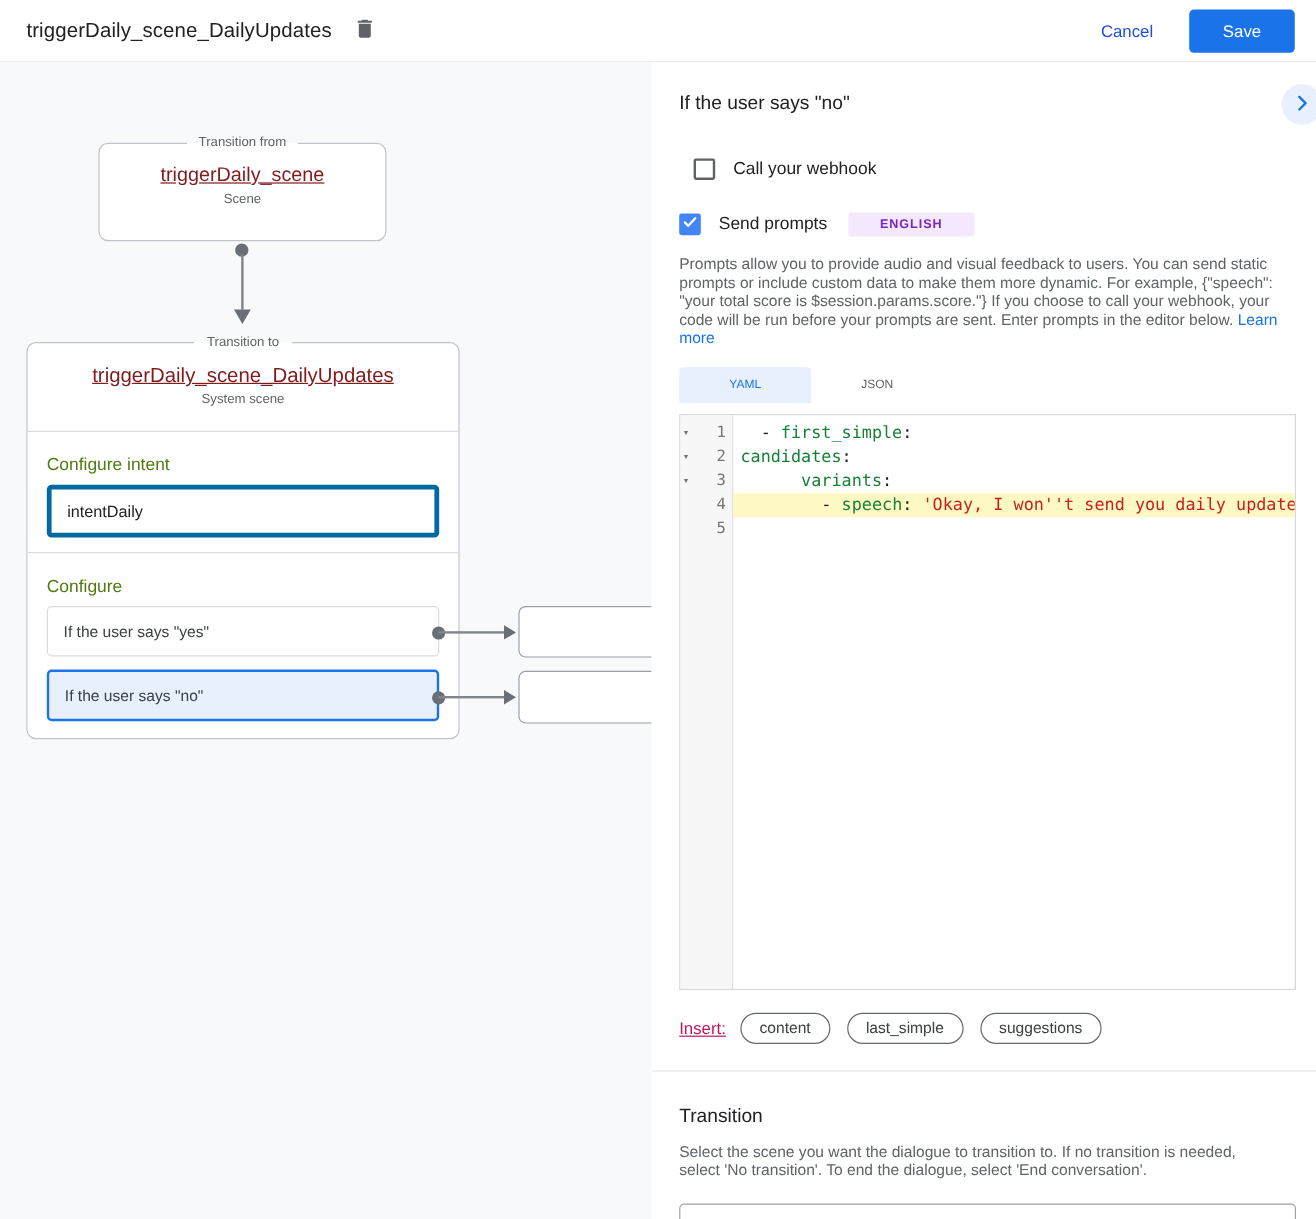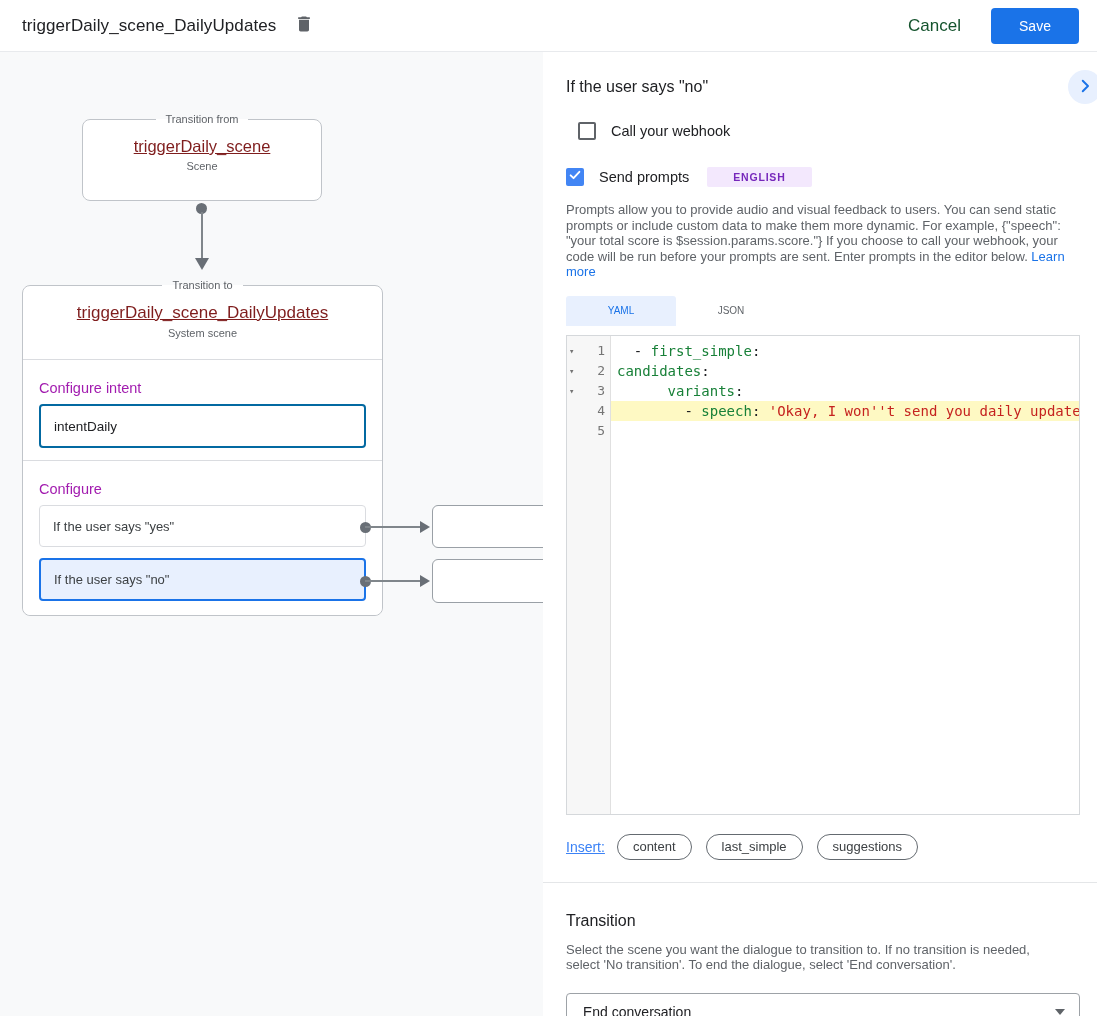--- a/index.html
+++ b/index.html
@@ -6,21 +6,21 @@
   html,body { width:1097px; height:1016px; overflow:hidden; background:#fff;
     font-family:"Liberation Sans", sans-serif; color:#202124; }
 
   
   .topbar { height:52px; background:#fff; border-bottom:1px solid #e8eaed;
     display:flex; align-items:center; padding:0 18px 0 22px; }
   .topbar-title { font-size:17px; font-weight:500; letter-spacing:.1px; }
   .trash-btn { margin-left:14px; width:28px; height:28px; border:none; background:transparent;
     cursor:pointer; display:flex; align-items:center; justify-content:center; }
   .topbar-spacer { flex:1; }
-  .cancel-btn { background:transparent; border:none; color:#14532d; font-size:17px; font-weight:500;
+  .cancel-btn { background:transparent; border:none; color:#1d4ed8; font-size:14px; font-weight:500;
     font-family:inherit; cursor:pointer; padding:8px 12px; }
   .save-btn { margin-left:18px; background:#1a73e8; color:#fff; border:none; border-radius:4px;
     font-size:14px; font-weight:500; font-family:inherit; width:88px; height:36px; cursor:pointer; }
 
   
   .main { display:flex; height:964px; }
   .flow-panel { position:relative; width:543px; height:964px; background:#f8f9fa; overflow:hidden; flex:none; }
   .detail-panel { position:relative; flex:1; background:#fff; padding:0 17px 0 23px; overflow:hidden; }
 
   
@@ -29,22 +29,22 @@
     padding:0 10px; line-height:16px; }
   .from-card { left:82px; top:59px; width:240px; height:90px; }
   .node-title { text-align:center; font-size:16.5px; color:#7f1d1d; margin-top:10px;text-decoration:underline; }
   .node-sub { text-align:center; font-size:11px; color:#5f6368; margin-top:4px; }
   .to-card { left:22px; top:225px; width:361px; height:339px; background:#f1f3f4; overflow:hidden; }
   .scene-header { height:66px; padding-top:7px; }
   .scene-header .node-title { font-size:17px; margin-top:3px; }
   .card-sec { background:#fff; border-top:1px solid #dadce0; padding:20px 16px 0; }
   .sec-intent { height:101px; }
   .sec-cond { height:156px; }
-  .sec-label { font-size:14.5px; color:#a21caf; }
-  .intent-box { margin-top:8px; height:44px; border:2px solid #0369a1; border-radius:4px;
+  .sec-label { font-size:14.5px; color:#4d7c0f; }
+  .intent-box { margin-top:8px; height:44px; border:4px solid #0369a1; border-radius:4px;
     background:#fff; display:flex; align-items:center; padding:0 13px; font-size:13.5px; cursor:pointer; }
   .cond-box { margin-top:8px; height:42px; border:1px solid #dadce0; border-radius:4px;
     background:#fff; display:flex; align-items:center; padding:0 13px; font-size:13px; color:#3c4043; cursor:pointer; }
   .cond-box.selected { margin-top:11px; height:43px; background:#e8f0fe; border:2px solid #1a73e8; }
 
   .v-line { position:absolute; left:201px; top:160px; width:2px; height:46px; background:#80868b; }
   .v-dot { position:absolute; left:196px; top:151px; width:11px; height:11px; border-radius:50%; background:#696f76; }
   .v-arrow { position:absolute; left:195px; top:206px; width:0; height:0;
     border-left:7px solid transparent; border-right:7px solid transparent; border-top:12px solid #696f76; }
 
@@ -54,21 +54,21 @@
     border-top:6px solid transparent; border-bottom:6px solid transparent; border-left:10px solid #696f76; }
   .target-box { position:absolute; left:432px; width:122px; background:#fff;
     border:1px solid #9aa0a6; border-radius:6px; cursor:pointer; }
 
   
   .panel-title { padding-top:26px; font-size:16px; color:#202124; }
   .collapse-btn { position:absolute; left:525px; top:18px; width:34px; height:34px; border:none;
     border-radius:50%; background:#e8f0fe; cursor:pointer; display:flex; align-items:center; justify-content:center; }
 
   .check-row { display:flex; align-items:center; }
-  .row-webhook { margin-top:26px;padding-left:12px; }
+  .row-webhook { margin-top:36px;padding-left:12px; }
   .row-prompts { margin-top:27px; }
   .cbx { width:18px; height:18px; border:2px solid #5f6368; border-radius:2px; background:#fff;
     flex:none; cursor:pointer; }
   .cbx.checked { border:none; background:#4285f4; display:flex; align-items:center; justify-content:center; }
   .check-label { margin-left:15px; font-size:14.5px; font-weight:500; color:#202124; }
   .lang-badge { margin-left:18px; background:#f3e8fd; color:#7627bb; font-size:10.5px; font-weight:700;
     letter-spacing:.8px; padding:4px 26px; border-radius:2px; }
 
   .prompts-desc { margin-top:15px; font-size:13px; line-height:15.5px; color:#5f6368; }
   .learn-more { color:#1a73e8; cursor:pointer; }
@@ -85,21 +85,21 @@
   .fold { position:absolute; left:2px; top:0; font-size:9px; color:#757575; cursor:pointer; }
   .lnum { display:block; text-align:right; padding-right:5px; font-size:13px; color:#757575; }
   .code { flex:1; padding-top:5px; overflow:hidden; cursor:text; }
   .code-line { height:20px; white-space:pre; overflow:hidden; padding-left:6px; }
   .code-line.hl { background:#fef9c3; }
   .tok-k { color:#188038; }
   .tok-p { color:#202124; }
   .tok-s { color:#c5221f; }
 
   .insert-row { margin-top:19px; display:flex; align-items:center; }
-  .insert-label { font-size:14px; color:#3b82f6;text-decoration:underline; }
+  .insert-label { font-size:14px; color:#be185d;text-decoration:underline; }
   .chip { margin-left:14px; height:26px; padding:0 15px; border:1px solid #646a70; border-radius:13px;
     background:#fff; font-family:inherit; font-size:13px; color:#3c4043; cursor:pointer; }
   .chip:first-of-type { margin-left:12px; }
 
   .panel-divider { margin:22px -17px 0 -23px; border:none; border-top:1px solid #e4e6e8; }
 
   .transition-heading { margin-top:29px; font-size:16px; color:#202124; }
   .transition-desc { margin-top:12px; font-size:13px; line-height:15.5px; color:#5f6368; max-width:500px; }
   .dropdown { margin-top:20px; height:38px; border:1px solid #9da2a7; border-radius:4px; background:#fff;
     display:flex; align-items:center; padding:0 14px 0 16px; font-size:14px; color:#202124; cursor:pointer; }

